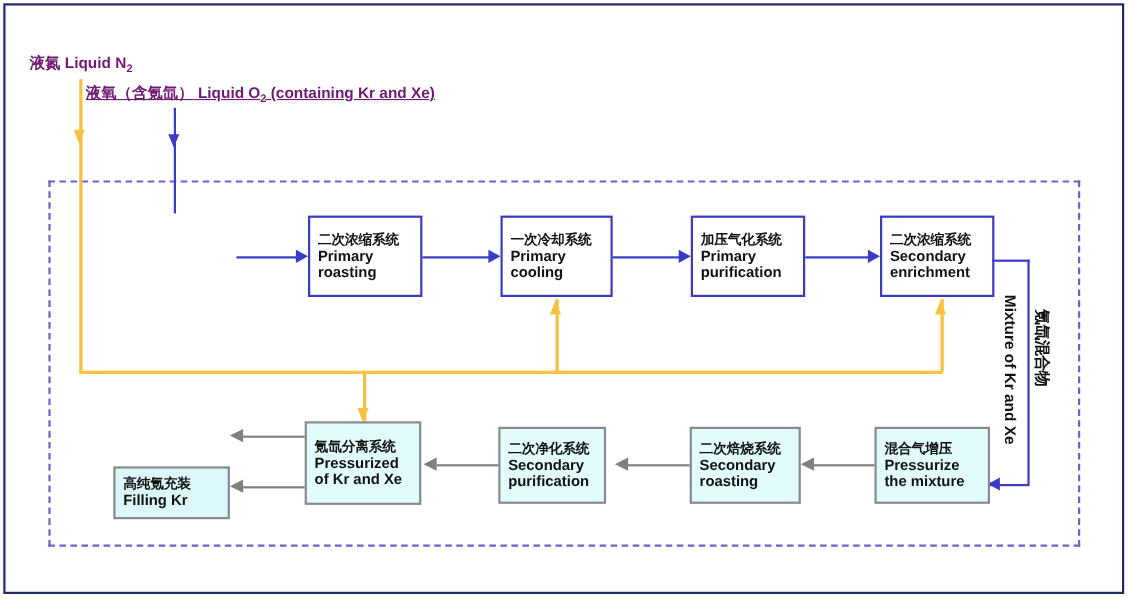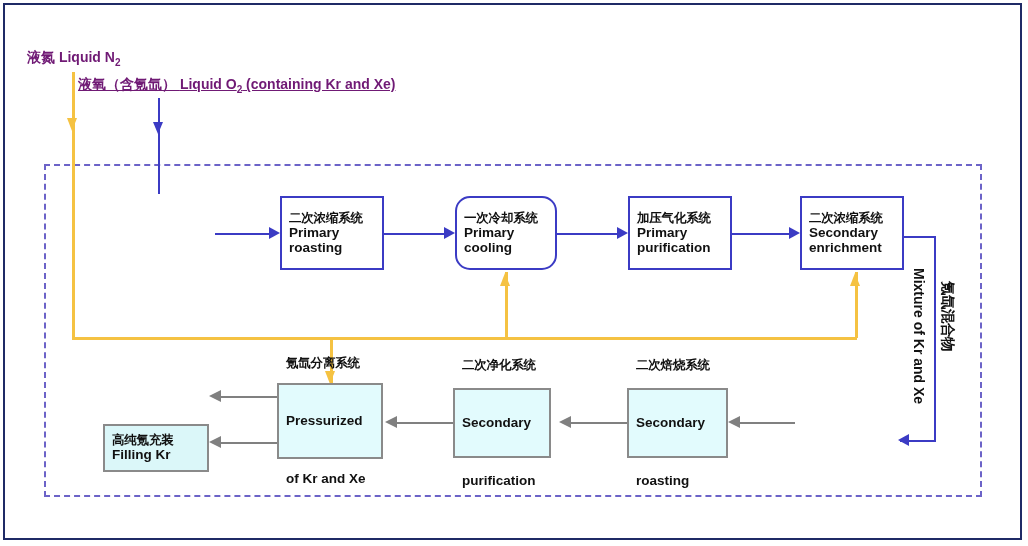--- a/index.html
+++ b/index.html
@@ -79,21 +79,20 @@
     background: #ffffff;
     border: 2.5px solid #3b3bc4;
   }
   .pbox.cyan {
     background: #dbf7f9;
     border: 2px solid #8a8a8a;
   }
   .pbox.cyan2 {
     background: #e2fbfd;
     border: 2px solid #8a8a8a;
-    gap: 43px;
   }
 
   
   .ln {
     position: absolute;
   }
   .ln-h { height: 0; border-top-style: solid; }
   .ln-v { width: 0; border-left-style: solid; }
 
   .blue-ln { border-color: #3b3bc4; }
@@ -158,21 +157,21 @@
   <div class="ln ln-v blue-ln" style="left:158px; top:98px; height:96px; border-left-width:2.5px;"></div>
   <div class="arrow ar-down blue" style="left:153px; top:122px;"></div>
 
 
   <div class="pbox blue" style="left:280px; top:196px; width:104px; height:74px;">
     <div class="cn">二次浓缩系统</div>
     <div class="en">Primary</div>
     <div class="en">roasting</div>
   </div>
 
-  <div class="pbox blue" style="left:455px; top:196px; width:102px; height:74px;border-radius:15px;">
+  <div class="pbox blue" style="left:455px; top:196px; width:102px; height:74px;">
     <div class="cn">一次冷却系统</div>
     <div class="en">Primary</div>
     <div class="en">cooling</div>
   </div>
 
   <div class="pbox blue" style="left:628px; top:196px; width:104px; height:74px;">
     <div class="cn">加压气化系统</div>
     <div class="en">Primary</div>
     <div class="en">purification</div>
   </div>
@@ -225,20 +224,25 @@
     <div class="en">Secondary</div>
     <div class="en">purification</div>
   </div>
 
   <div class="pbox cyan2" style="left:627px; top:388px; width:101px; height:70px;">
     <div class="cn">二次焙烧系统</div>
     <div class="en">Secondary</div>
     <div class="en">roasting</div>
   </div>
 
+  <div class="pbox cyan2" style="left:795px; top:388px; width:105px; height:70px;">
+    <div class="cn">混合气增压</div>
+    <div class="en">Pressurize</div>
+    <div class="en">the mixture</div>
+  </div>
 
   <div class="ln ln-h gry-ln" style="left:397px; top:422px; width:56px; border-top-width:2px;"></div>
   <div class="arrow ar-left gry" style="left:385px; top:416px;"></div>
 
   <div class="ln ln-h gry-ln" style="left:571px; top:422px; width:56px; border-top-width:2px;"></div>
   <div class="arrow ar-left gry" style="left:559px; top:416px;"></div>
 
   <div class="ln ln-h gry-ln" style="left:740px; top:422px; width:55px; border-top-width:2px;"></div>
   <div class="arrow ar-left gry" style="left:728px; top:416px;"></div>
 

